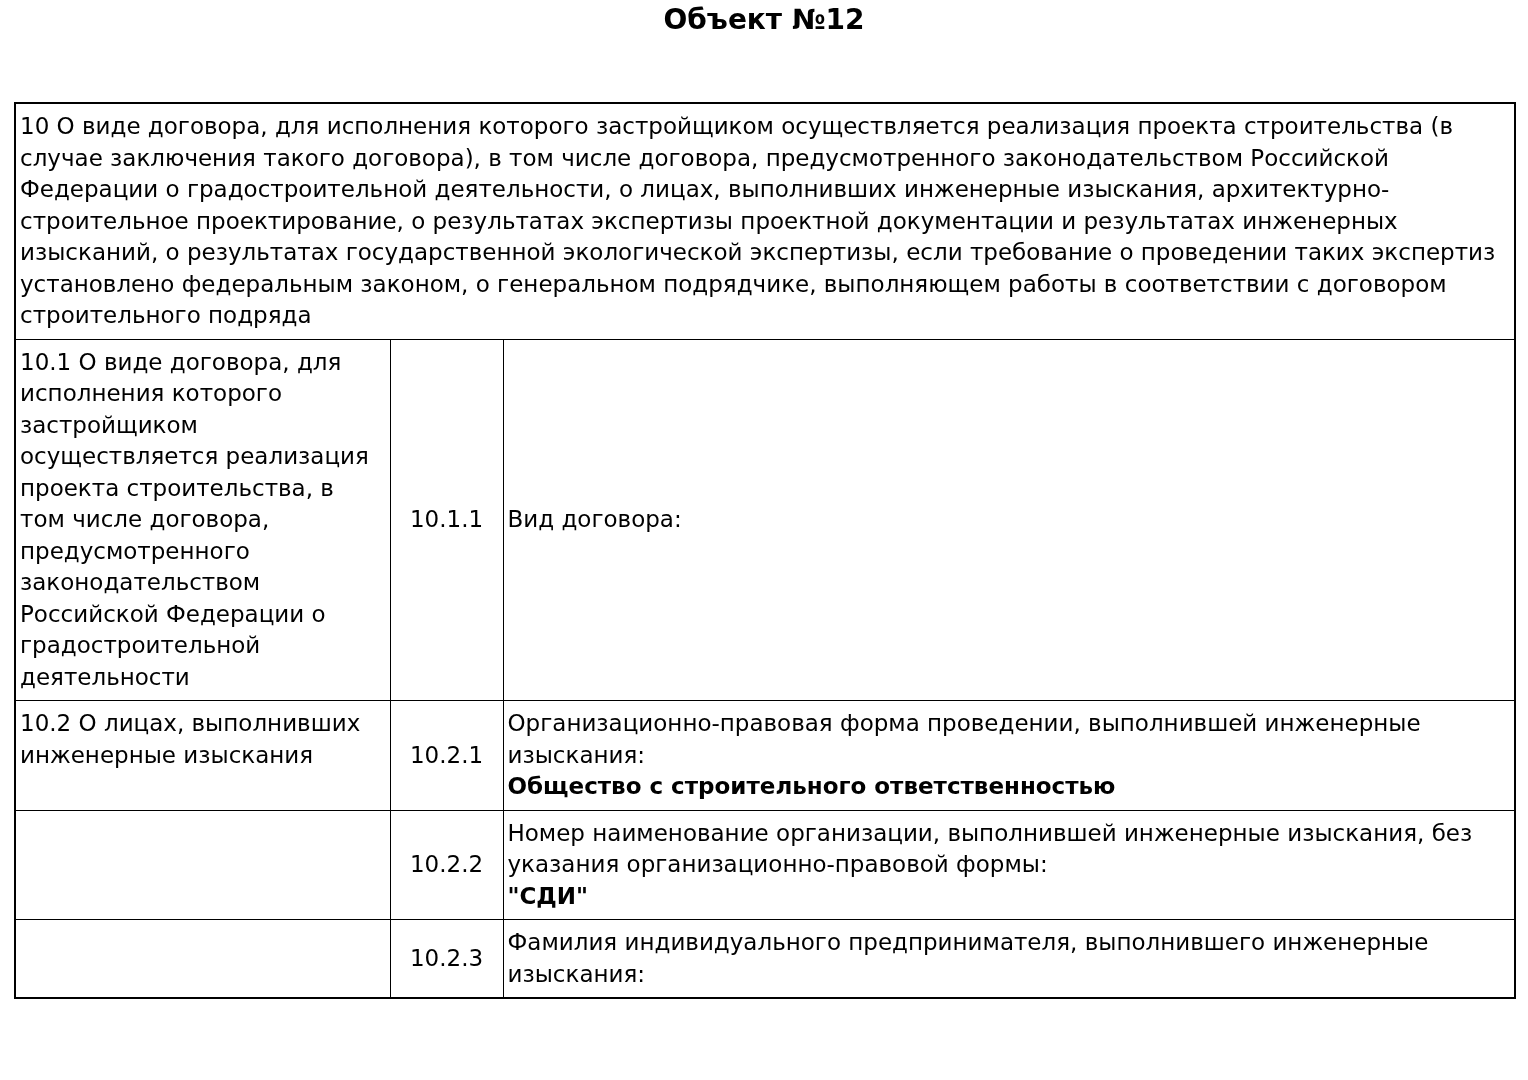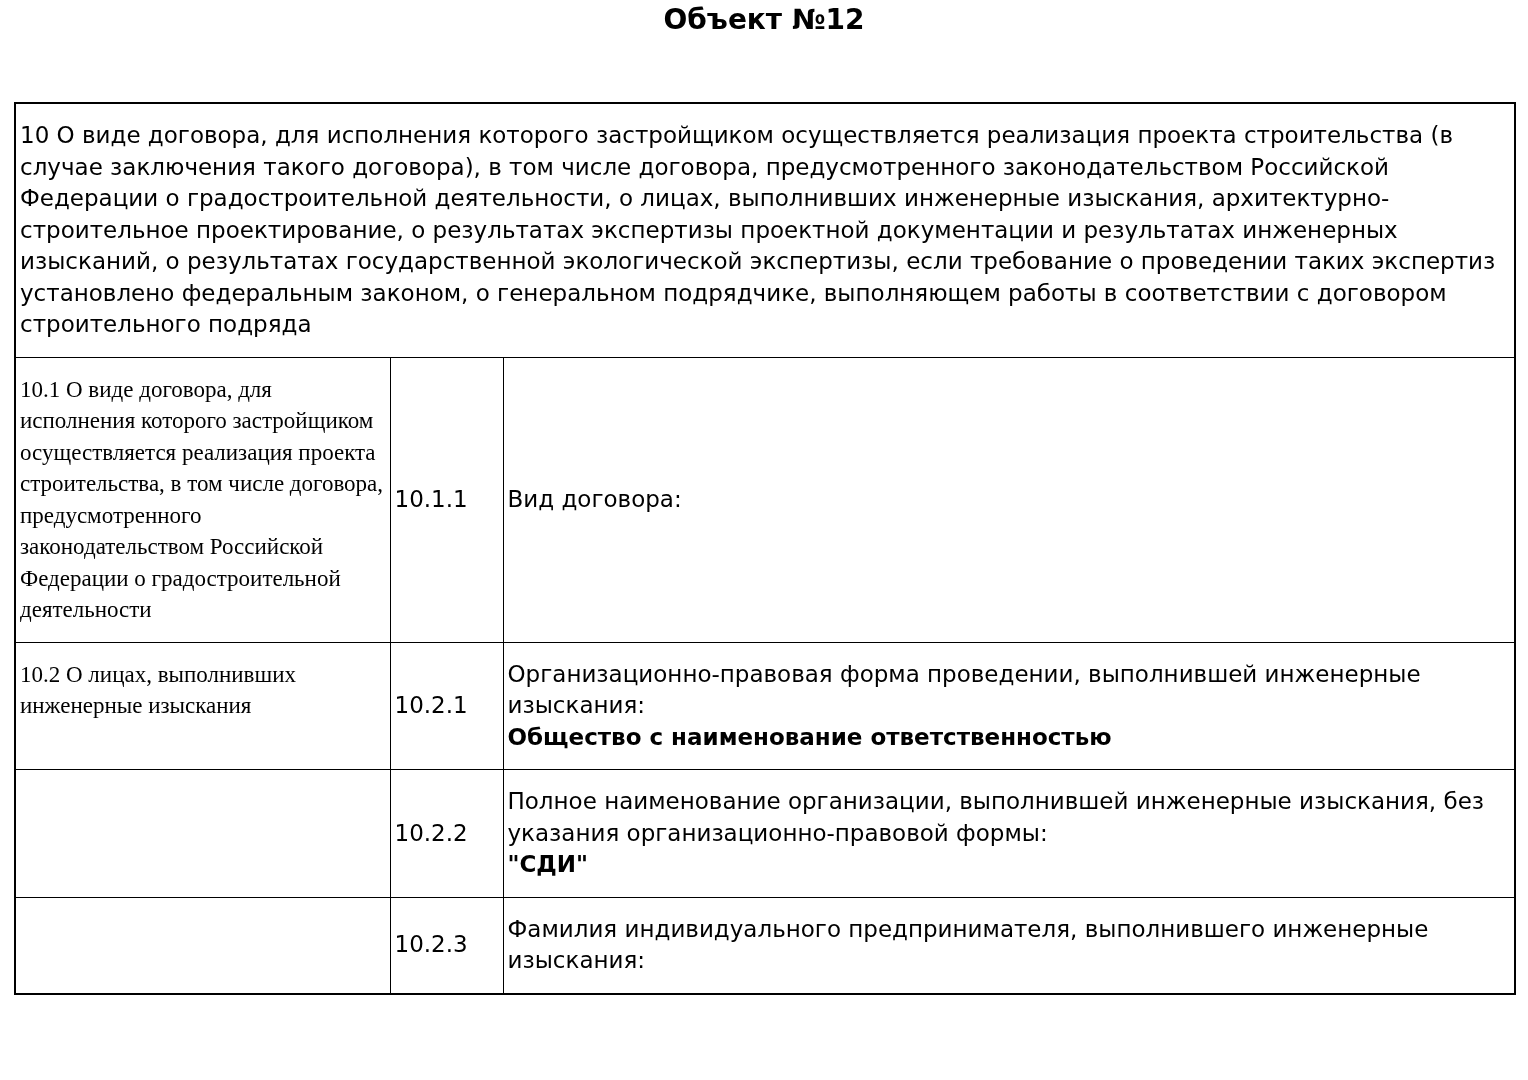--- a/index.html
+++ b/index.html
@@ -26,37 +26,37 @@
     margin: 62px 14px 0 14px;
     width: 1500px;
     table-layout: fixed;
     border-collapse: collapse;
     border: 2px solid #000000;
     font-size: 23px;
     line-height: 31.5px;
   }
   table.decl-table td {
     border: 1.5px solid #000000;
-    padding: 16px 4px;
+    padding: 7px 4px;
     overflow: hidden;
     word-wrap: break-word;
   }
   td.section-header-cell {
     vertical-align: top;
     padding: 2px 6px 2px 4px;
   }
   td.col-section {
     width: 375px;
     vertical-align: top;
-    font-family: Liberation Serif, serif;
   }
   td.col-code {
     width: 113px;
     vertical-align: middle;
     padding-left: 6px;
+    text-align: center;
   }
   td.col-field {
     width: 1012px;
     vertical-align: middle;
     padding-left: 6px;
   }
   .field-value {
     font-weight: bold;
   }
   .field-value:empty {
@@ -91,29 +91,29 @@
       </tr>
 
 
 
 
       <tr>
         <td class="col-section">10.2 О лицах, выполнивших инженерные изыскания</td>
         <td class="col-code">10.2.1</td>
         <td class="col-field">
           <div class="field-label">Организационно-правовая форма проведении, выполнившей инженерные изыскания:</div>
-          <div class="field-value">Общество с наименование ответственностью</div>
+          <div class="field-value">Общество с строительного ответственностью</div>
         </td>
       </tr>
 
       <tr>
         <td class="col-section"></td>
         <td class="col-code">10.2.2</td>
         <td class="col-field">
-          <div class="field-label">Полное наименование организации, выполнившей инженерные изыскания, без указания организационно-правовой формы:</div>
+          <div class="field-label">Номер наименование организации, выполнившей инженерные изыскания, без указания организационно-правовой формы:</div>
           <div class="field-value">"СДИ"</div>
         </td>
       </tr>
 
       <tr>
         <td class="col-section"></td>
         <td class="col-code">10.2.3</td>
         <td class="col-field">
           <div class="field-label">Фамилия индивидуального предпринимателя, выполнившего инженерные изыскания:</div>
 

